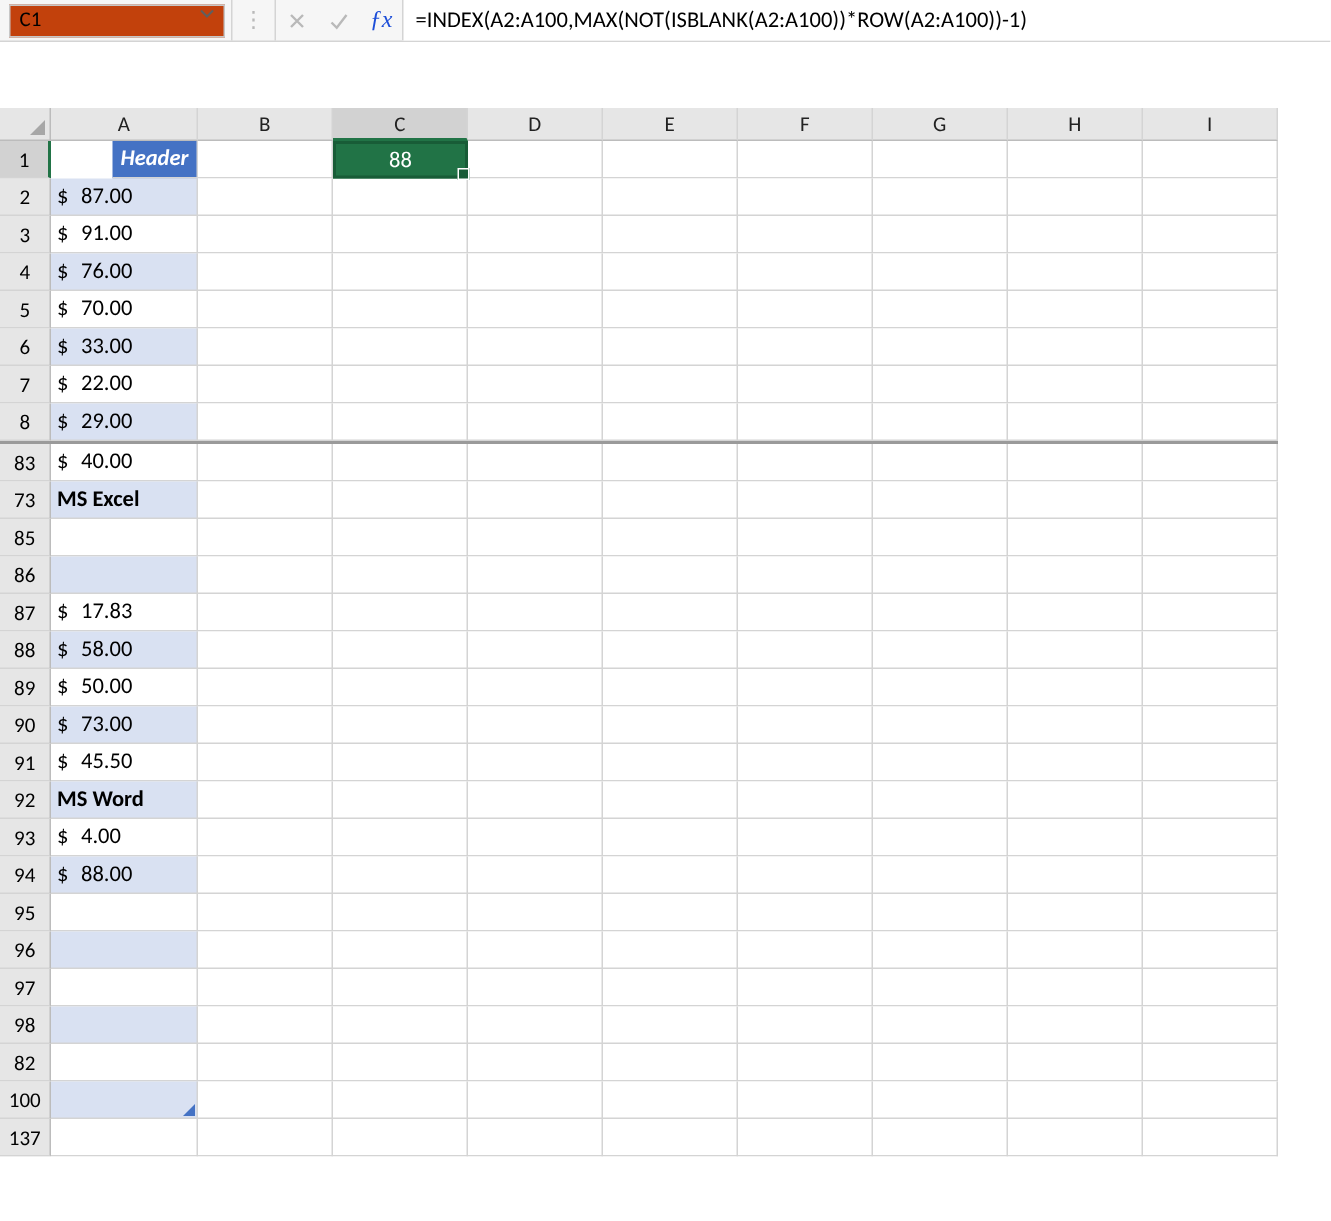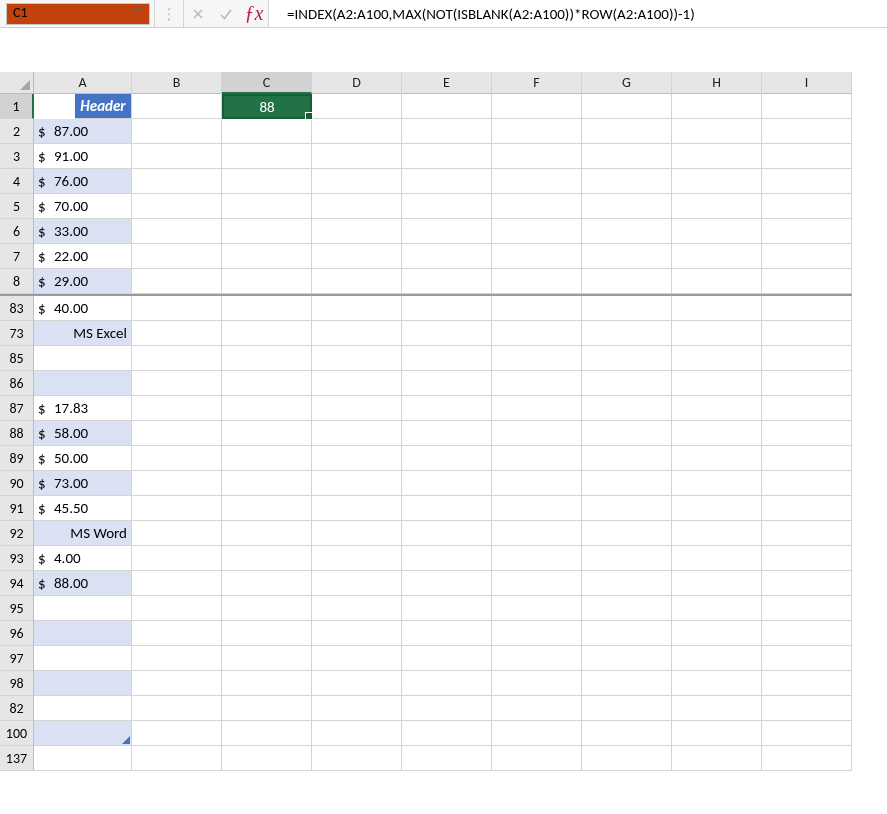--- a/index.html
+++ b/index.html
@@ -42,26 +42,26 @@
   .vdiv {
     width:1px;background:#d4d4d4;
   }
   .fb-btn {
     width:28px;
     display:flex;align-items:center;justify-content:center;
     color:#7a7a7a;
   }
   .fb-btn svg{width:14px;height:14px;}
   .fb-btn.dim{color:#b9b9b9;}
-  .fb-btn.fx{color:#be185d;font-style:italic;font-family:"Times New Roman",serif;font-size:20px;}
+  .fb-btn.fx{color:#1d4ed8;font-style:italic;font-family:"Times New Roman",serif;font-size:16px;}
   .formula-input {
     flex:1;
     background:#fff;
     display:flex;align-items:center;
-    padding:0 18px;
+    padding:0 8px;
     font-size:15px;
     border-left:1px solid #d4d4d4;
   }
   .gap14{height:44px;}
   .sheet {
     display:grid;
     grid-template-columns: 34px 98px repeat(8, 90px);
     user-select:none;
   }
   .corner {
@@ -123,21 +123,21 @@
     margin-left:41px;
   }
   .cell.colA{
     background:#d9e1f2;
   }
   .cell.colA.alt{
     background:#fff;
   }
   .cell .dollar{width:16px;text-align:left;}
   .cell .num{flex:1;}
-  .cell .txt{flex:1;text-align:right;}
+  .cell .txt{flex:1;text-align:left;font-weight:bold;}
   .cell.selected{
     background:#217346;
     color:#fff;
     justify-content:center;
     border:2px solid #185c37;
     z-index:2;
   }
   .cell.selected::after{
     content:'';
     position:absolute;

